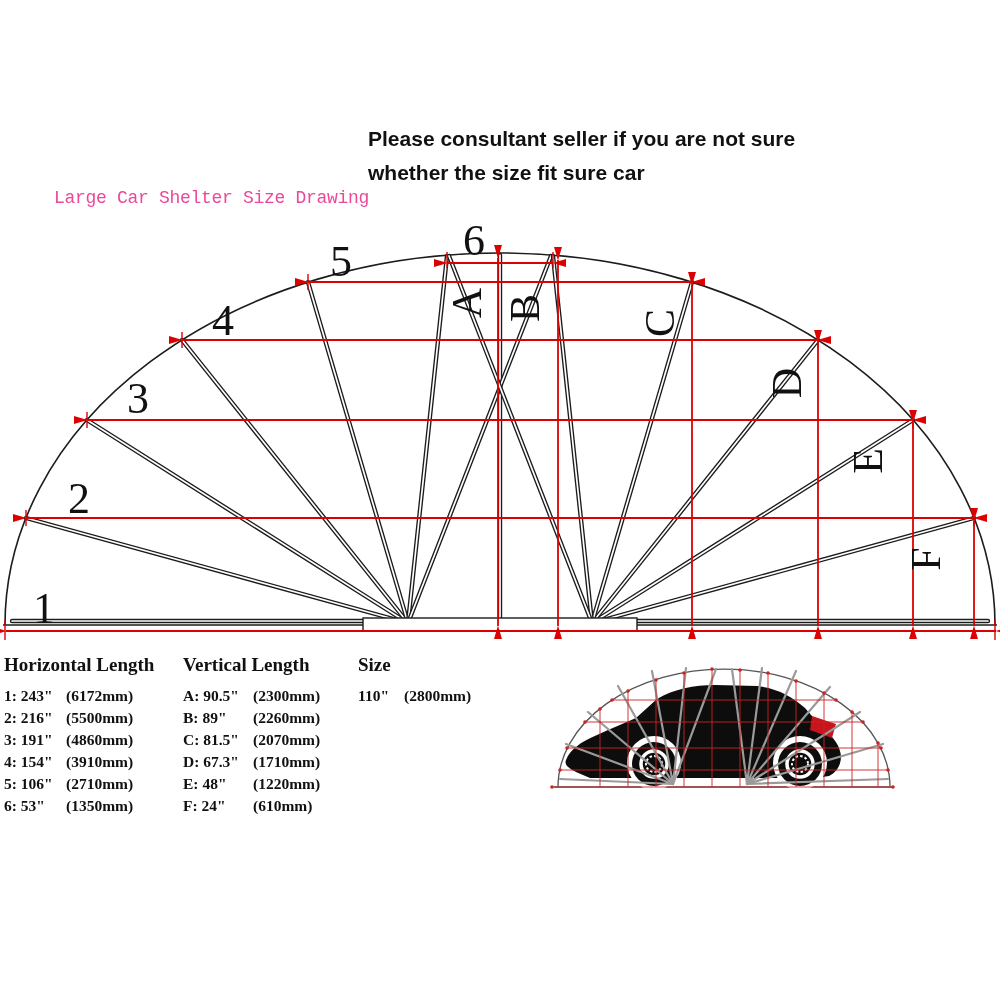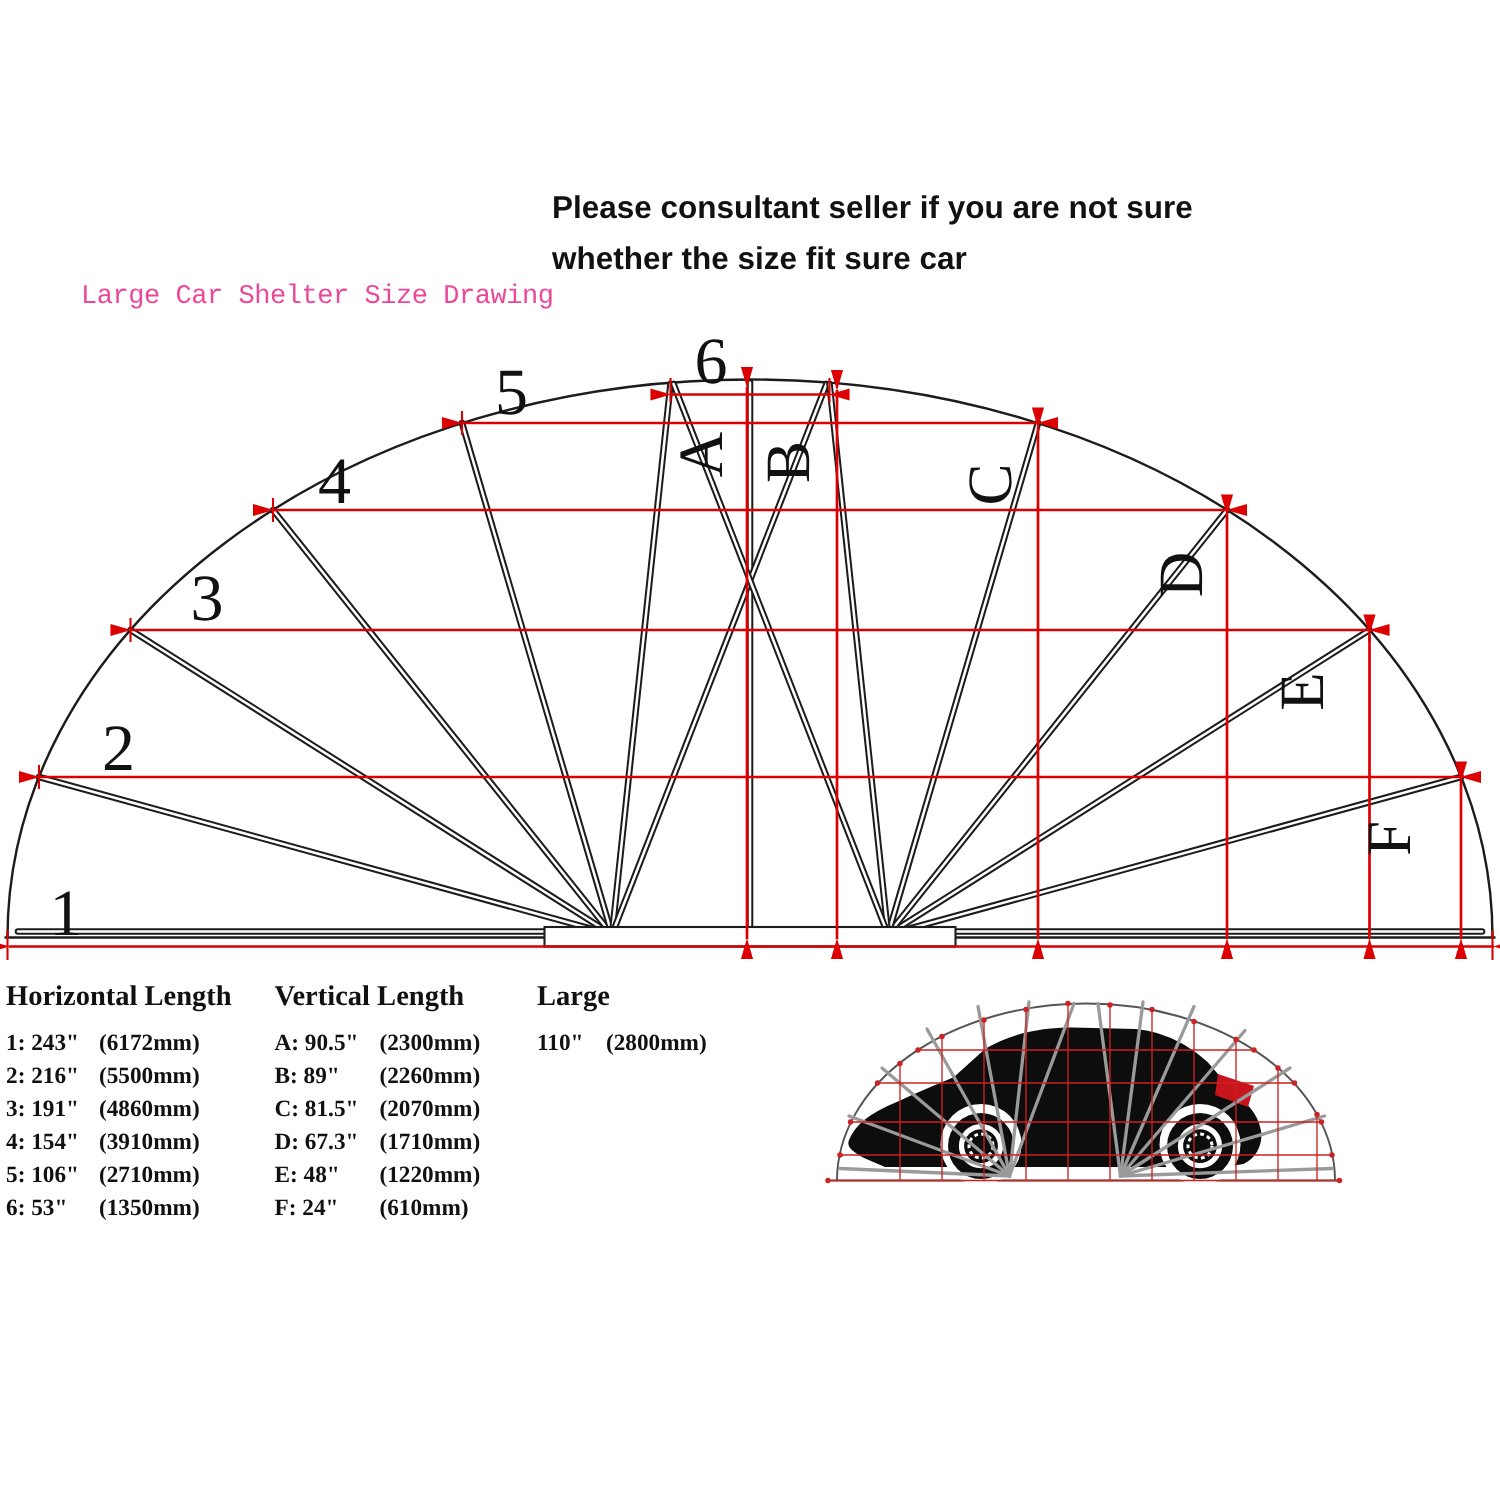--- a/index.html
+++ b/index.html
@@ -284,18 +284,18 @@
     <span class="lbl">E: 48"</span>
     <span>(1220mm)</span>
   </div>
   <div class="spec-row">
     <span class="lbl">F: 24"</span>
     <span>(610mm)</span>
   </div>
 </div>
 
 <div class="abs spec-col" id="col-width">
-  <div class="heading">Large</div>
+  <div class="heading">Size</div>
   <div class="spec-row">
     <span class="lbl">110"</span>
     <span>(2800mm)</span>
   </div>
 </div>
 
 </body></html>

